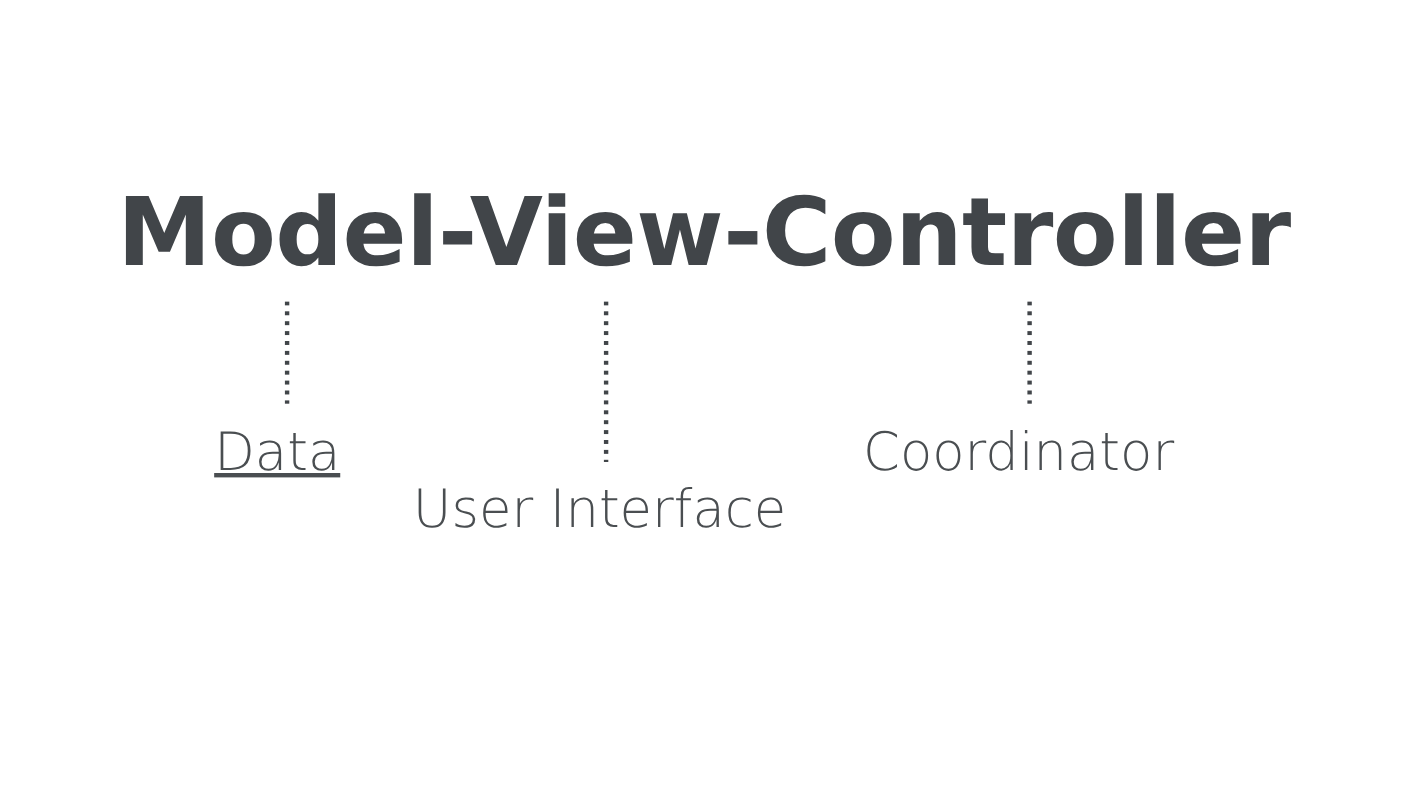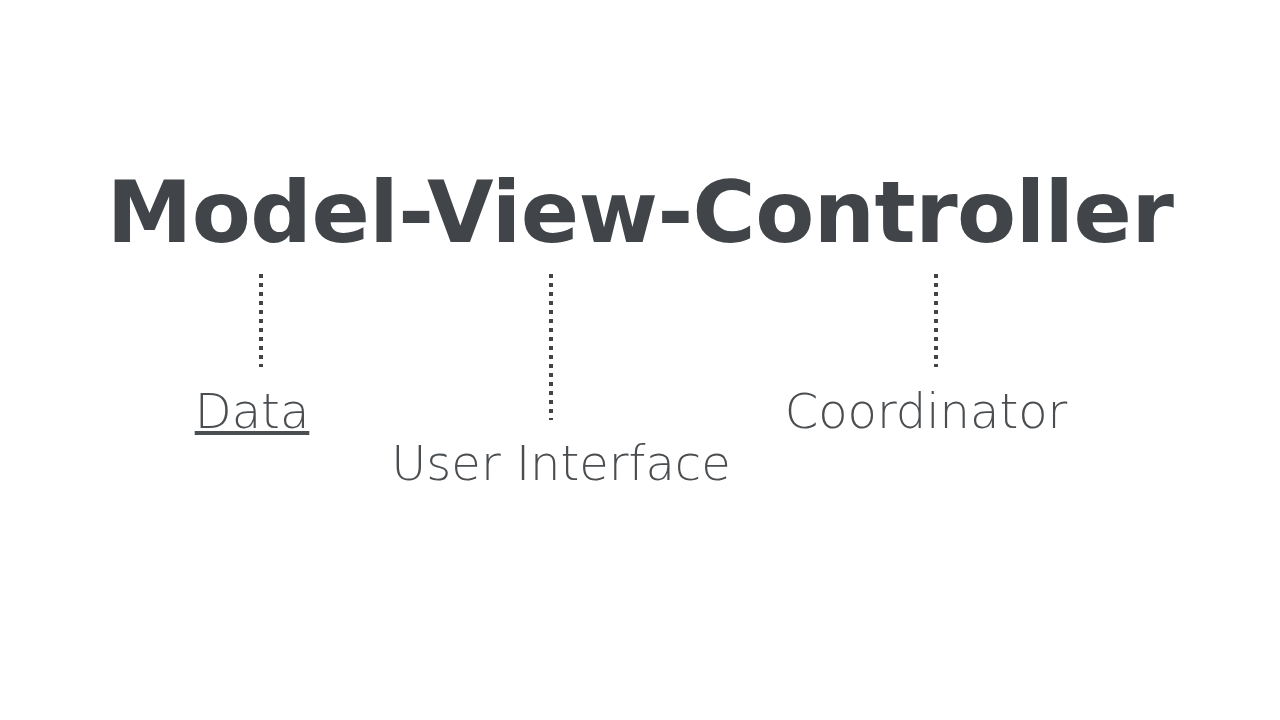--- a/index.html
+++ b/index.html
@@ -62,21 +62,21 @@
     font-family: "DejaVu Sans", "Liberation Sans", sans-serif;
     font-weight: 300;
     font-size: 48px;
     line-height: 56px;
     color: #4a4e51;
     white-space: nowrap;
     text-align: center;
     transform: translateX(-50%);
   }
   .sublabel.l1 { left: 252px; top: 383px; text-decoration: underline; }
-  .sublabel.l2 { left: 561px; top: 435px; }
+  .sublabel.l2 { left: 545px; top: 435px; }
   .sublabel.l3 { left: 926px; top: 383px; }
 </style>
 </head>
 <body>
 
 <div id="slide">
 
   <div class="title">Model-View-Controller</div>
 
   <div class="connector c1"></div>

